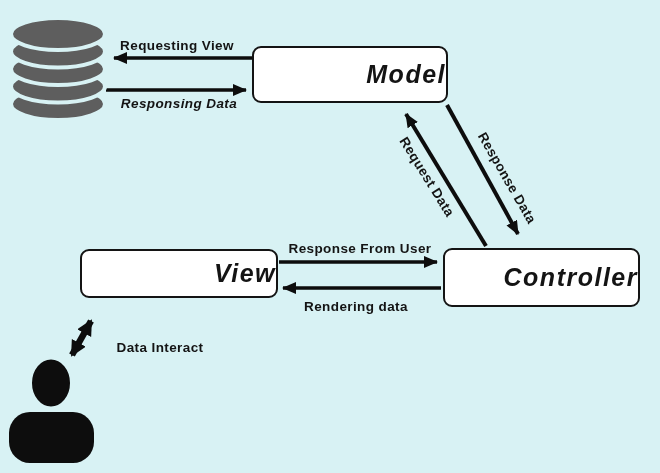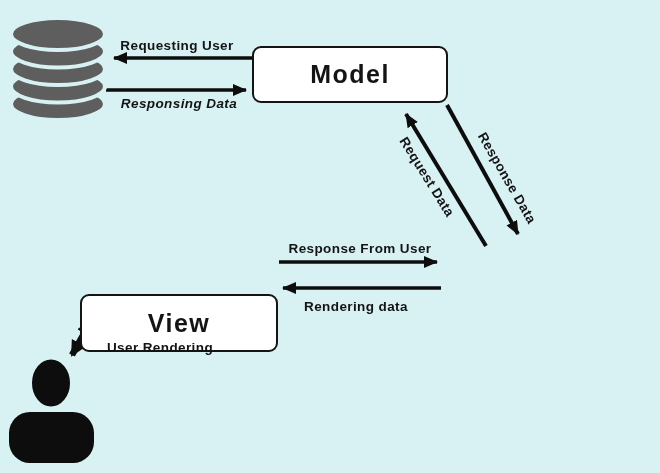--- a/index.html
+++ b/index.html
@@ -12,26 +12,27 @@
   html,body{margin:0;padding:0;}
   body{background:#ffffff;font-family:"Liberation Sans",sans-serif;}
   .canvas{
     position:relative;width:660px;height:473px;background:var(--bg);
     overflow:hidden;
   }
   .arrow-layer{position:absolute;left:0;top:0;width:660px;height:473px;}
   .node{
     position:absolute;background:var(--node-fill);
     border:2.5px solid var(--text);border-radius:9px;
-    display:flex;align-items:center;justify-content:center;
+    display:flex;align-items:center;justify-content:flex-end;
     font-weight:bold;font-size:25px;letter-spacing:1.5px;color:var(--text);
     box-sizing:border-box;
+    font-style:italic;
   }
   .node-model{left:252px;top:46px;width:196px;height:57px;}
-  .node-view{left:80px;top:249px;width:198px;height:58px;margin-top:45px;}
+  .node-view{left:80px;top:249px;width:198px;height:49px;}
   .node-controller{left:443px;top:248px;width:197px;height:59px;}
   .edge-label{
     position:absolute;font-size:13.5px;font-weight:600;color:var(--text);
     letter-spacing:0.4px;white-space:nowrap;transform:translate(-50%,-50%);
   }
   .lbl-requesting{left:177px;top:45px;}
   .lbl-responsing{left:179px;top:103px;font-style:italic;}
   .lbl-request{left:427px;top:177px;transform:translate(-50%,-50%) rotate(58deg);}
   .lbl-response{left:507px;top:178px;transform:translate(-50%,-50%) rotate(60deg);}
   .lbl-response-from-user{left:360px;top:248px;}
@@ -77,22 +78,25 @@
     <rect x="3" y="58" width="85" height="51" rx="21" fill="#0d0d0d"></rect>
     <ellipse cx="45" cy="29" rx="21.5" ry="26" fill="#0d0d0d" stroke="#d8f2f4" stroke-width="5"></ellipse>
   </svg>
 
   <div class="node node-model">
     <span>Model</span>
   </div>
   <div class="node node-view">
     <span>View</span>
   </div>
+  <div class="node node-controller">
+    <span>Controller</span>
+  </div>
 
-  <div class="edge-label lbl-requesting">Requesting User</div>
+  <div class="edge-label lbl-requesting">Requesting View</div>
   <div class="edge-label lbl-responsing">Responsing Data</div>
   <div class="edge-label lbl-request">Request Data</div>
   <div class="edge-label lbl-response">Response Data</div>
   <div class="edge-label lbl-response-from-user">Response From User</div>
   <div class="edge-label lbl-rendering">Rendering data</div>
-  <div class="edge-label lbl-user-interact">User Rendering</div>
+  <div class="edge-label lbl-user-interact">Data Interact</div>
 
 </div>
 
 </body></html>

